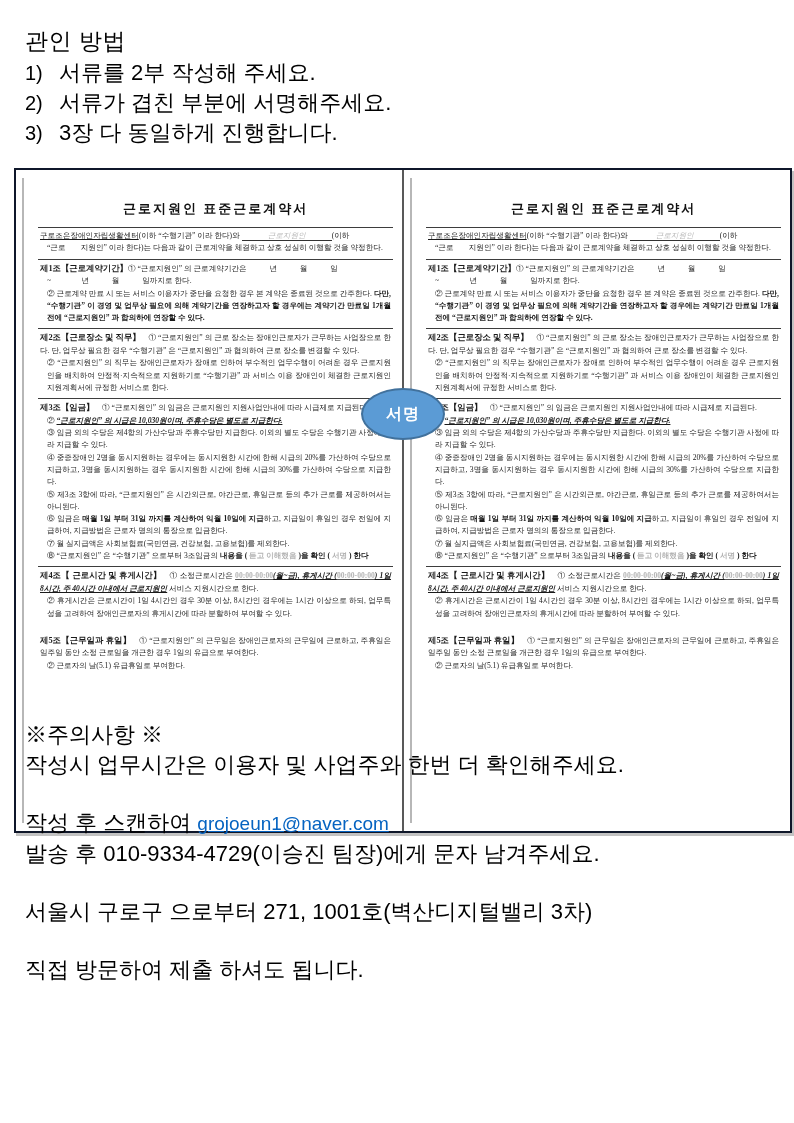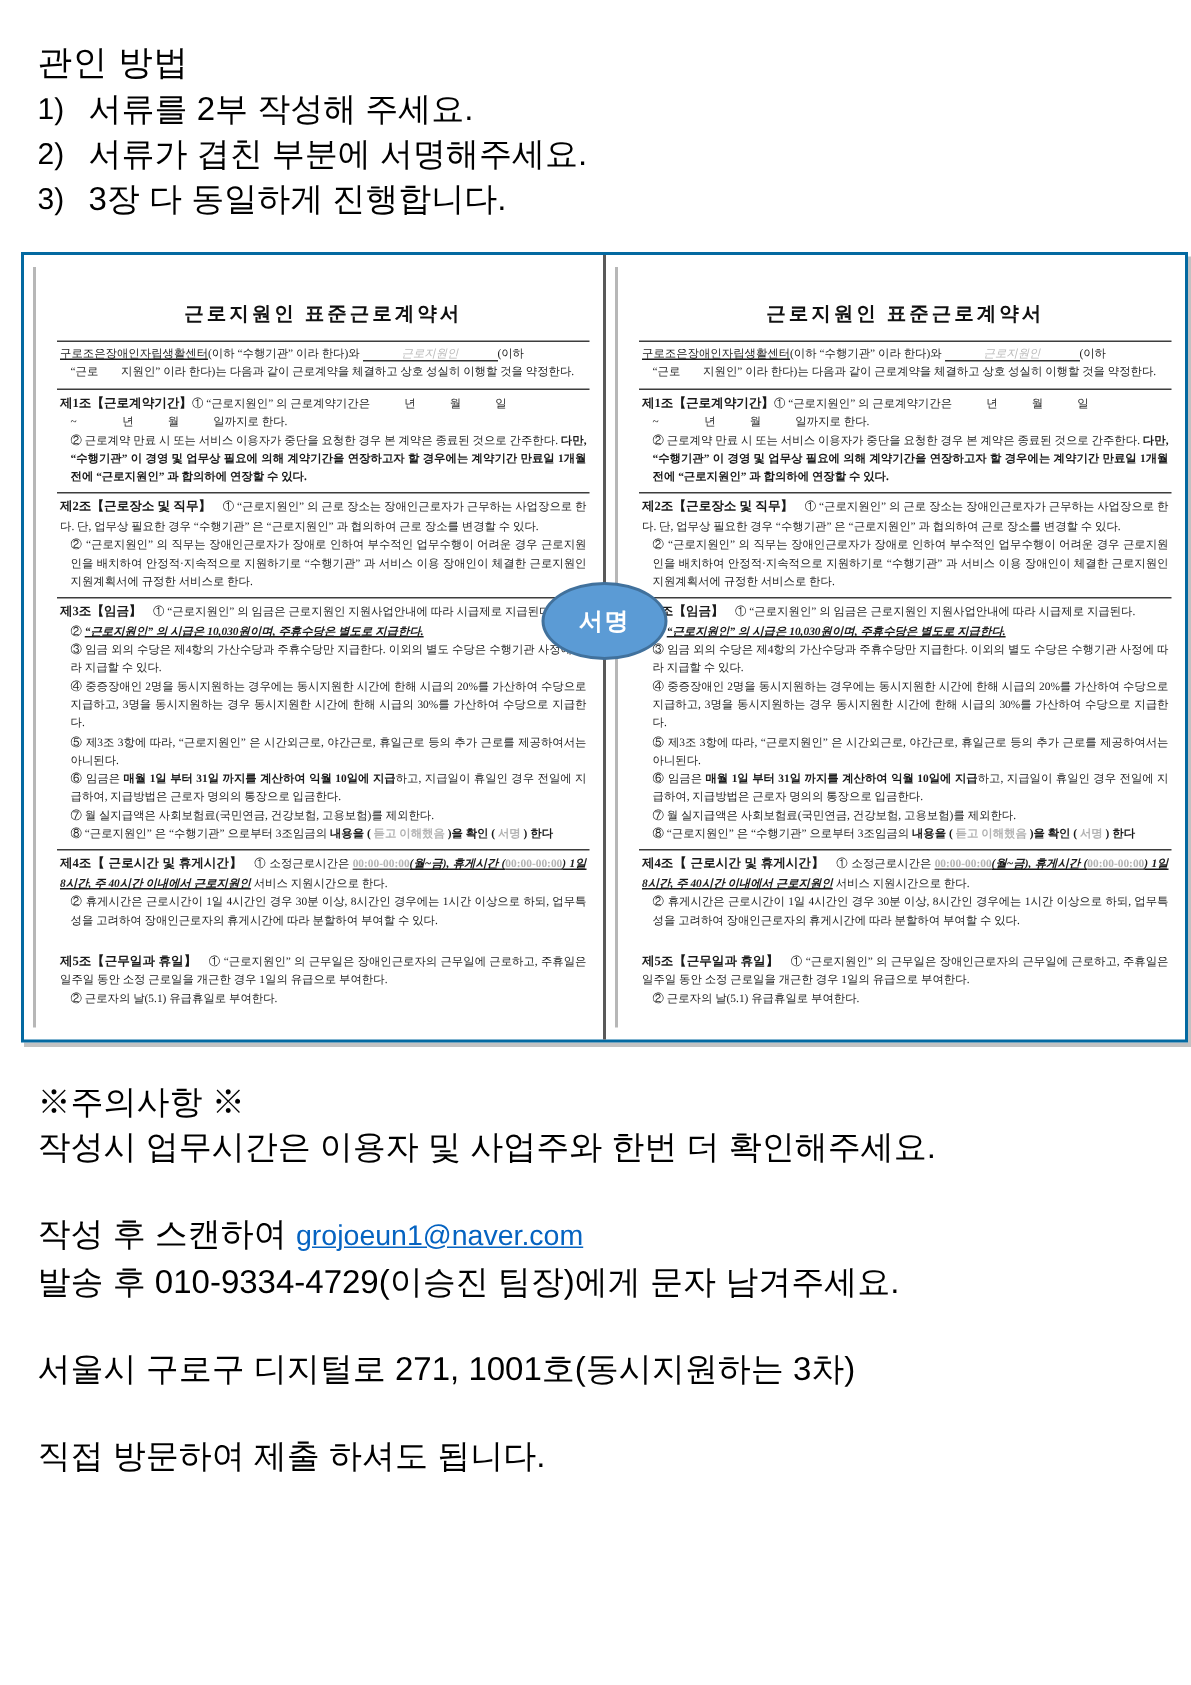--- a/index.html
+++ b/index.html
@@ -10,22 +10,22 @@
 
   
   .header{position:absolute;left:25px;top:26px;}
   .h-title{font-size:23px;font-weight:normal;line-height:30px;letter-spacing:0.5px;}
   .steps{margin:2px 0 0 0;padding:0;list-style:none;font-size:22px;}
   .steps li{display:flex;line-height:30px;}
   .steps .num{width:34px;flex:0 0 34px;font-size:20px;}
 
   
   .doc-box{
-    position:absolute;left:14px;top:168px;width:778px;height:527px;
-    border:2px solid #0369a1;box-sizing:border-box;background:#fff;display:flex;
+    position:absolute;left:14px;top:168px;width:778px;height:665px;
+    border:2px solid #0f172a;box-sizing:border-box;background:#fff;display:flex;
     box-shadow:2px 3px 0 rgba(120,120,120,0.45);
   }
   .page{flex:1 1 0;position:relative;padding:30px 9px 0 22px;box-sizing:border-box;overflow:hidden;}
   .page + .page{border-left:2px solid #595959;}
   .page::after{ 
     content:"";position:absolute;left:6px;top:8px;bottom:8px;width:2px;
     background:rgba(95,95,95,0.45);
   }
 
   .c-title{
@@ -163,15 +163,15 @@
   <div class="sign-oval">
     <span>서명</span>
   </div>
 </div>
 
 <div class="notes">
   <p>※주의사항 ※</p>
   <p class="sp">작성시 업무시간은 이용자 및 사업주와 한번 더 확인해주세요.</p>
   <p><span>작성 후 스캔하여 </span><a class="email" href="#">grojoeun1@naver.com</a></p>
   <p class="sp">발송 후 010-9334-4729(이승진 팀장)에게 문자 남겨주세요.</p>
-  <p class="sp">서울시 구로구 디지털로 271, 1001호(동시지원하는 3차)</p>
+  <p class="sp">서울시 구로구 으로부터 271, 1001호(벽산디지털밸리 3차)</p>
   <p>직접 방문하여 제출 하셔도 됩니다.</p>
 </div>
 
 </body></html>

